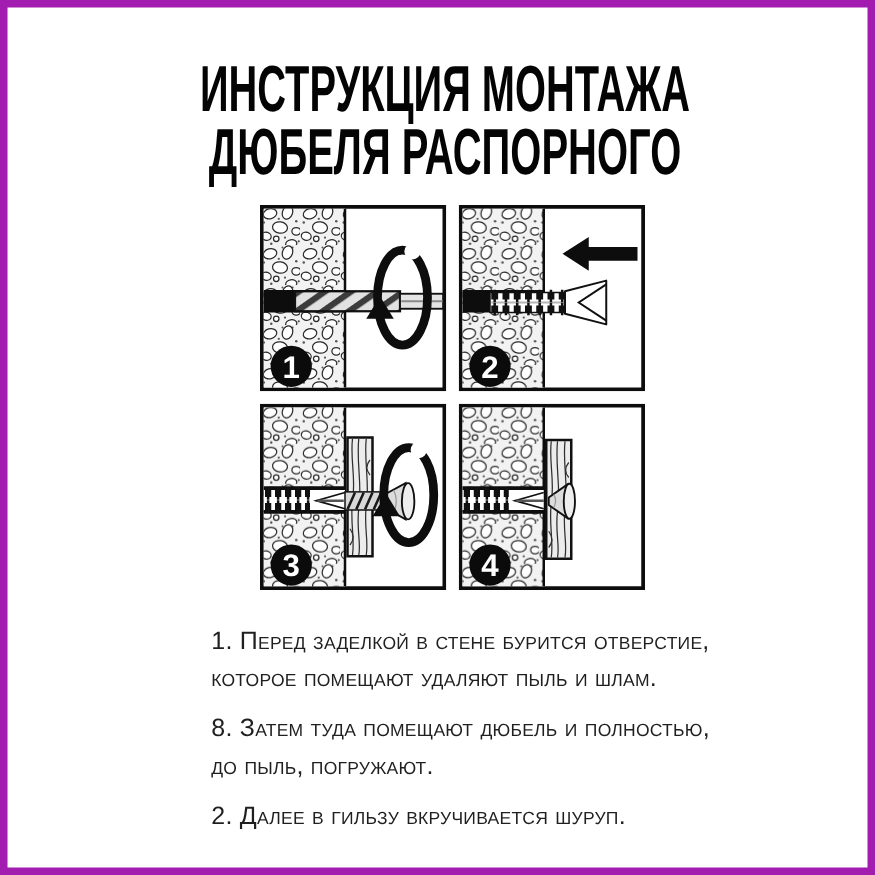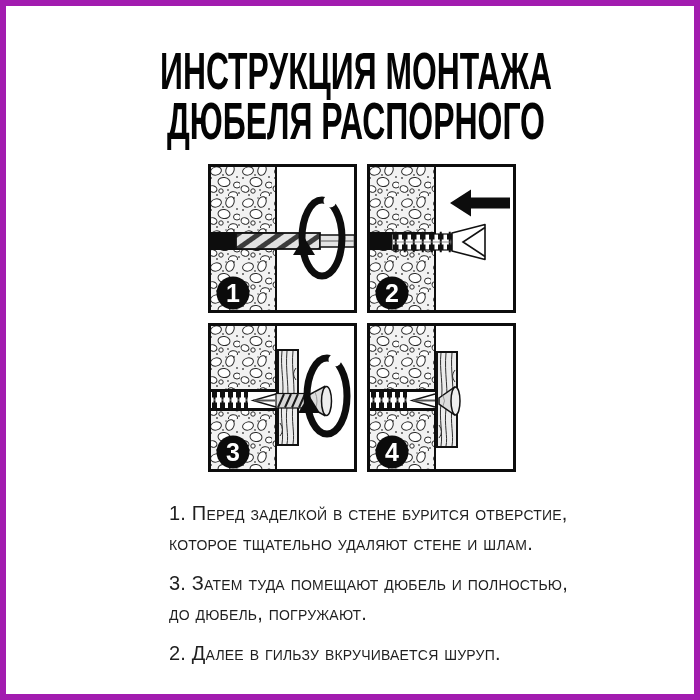--- a/index.html
+++ b/index.html
@@ -193,24 +193,24 @@
       <g>
         <circle cx="25" cy="129" r="16.5" fill="#0b0b0b"></circle>
         <text class="badge-num" x="25" y="138" text-anchor="middle">4</text>
       </g>
     </svg>
   </div>
 
   <div class="instructions">
     <p>
       <span class="line">1. Перед заделкой в стене бурится отверстие,</span><br>
-      <span class="line">которое тщательно удаляют стене и шлам.</span>
+      <span class="line">которое помещают удаляют пыль и шлам.</span>
     </p>
     <p>
-      <span class="line">3. Затем туда помещают дюбель и полностью,</span><br>
-      <span class="line">до дюбель, погружают.</span>
+      <span class="line">8. Затем туда помещают дюбель и полностью,</span><br>
+      <span class="line">до пыль, погружают.</span>
     </p>
     <p>
       <span class="line">2. Далее в гильзу вкручивается шуруп.</span>
     </p>
   </div>
 
 </div>
 
 </body></html>

